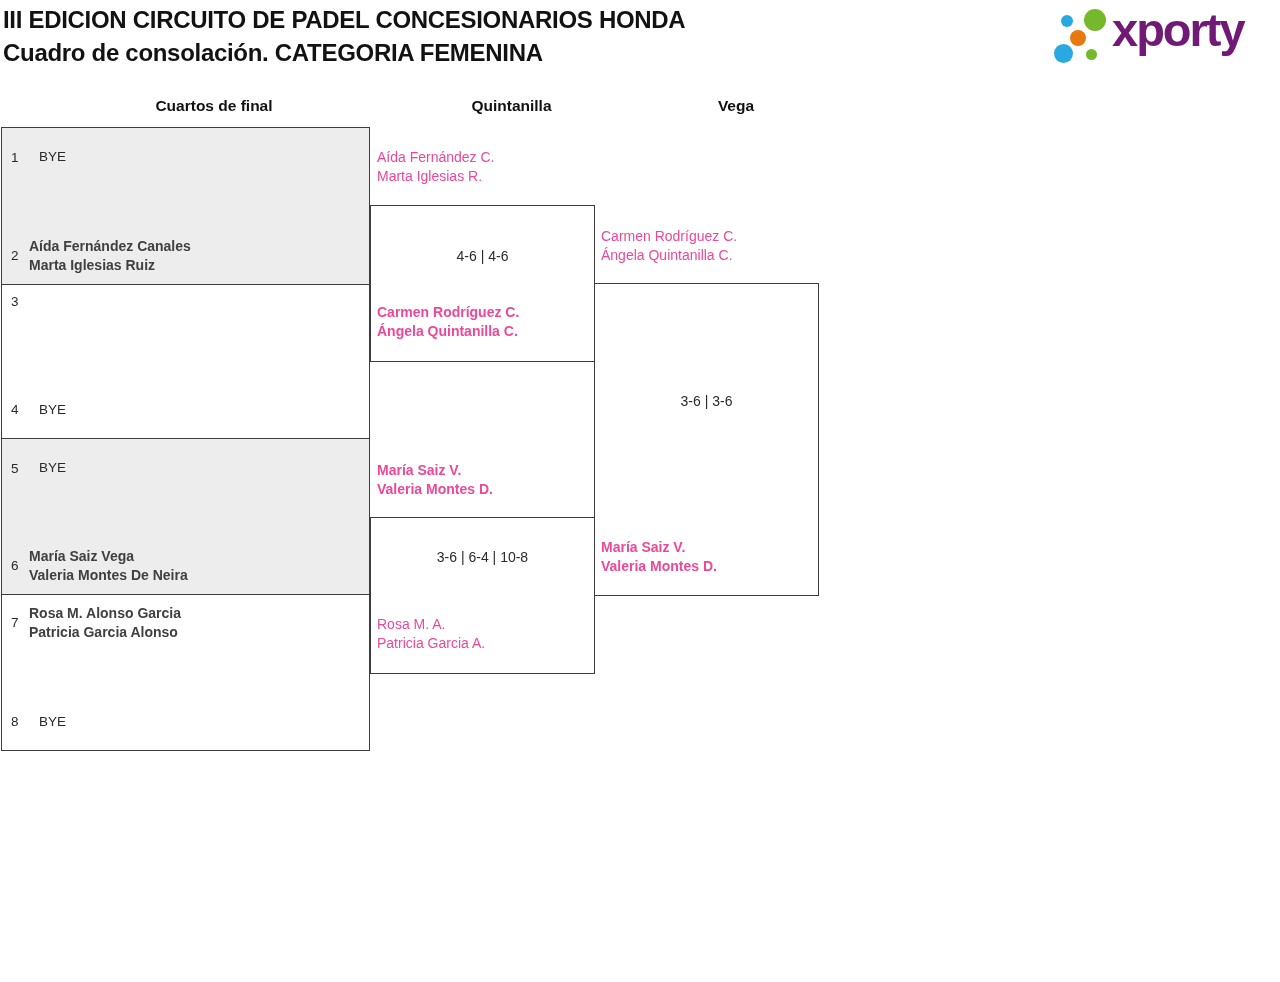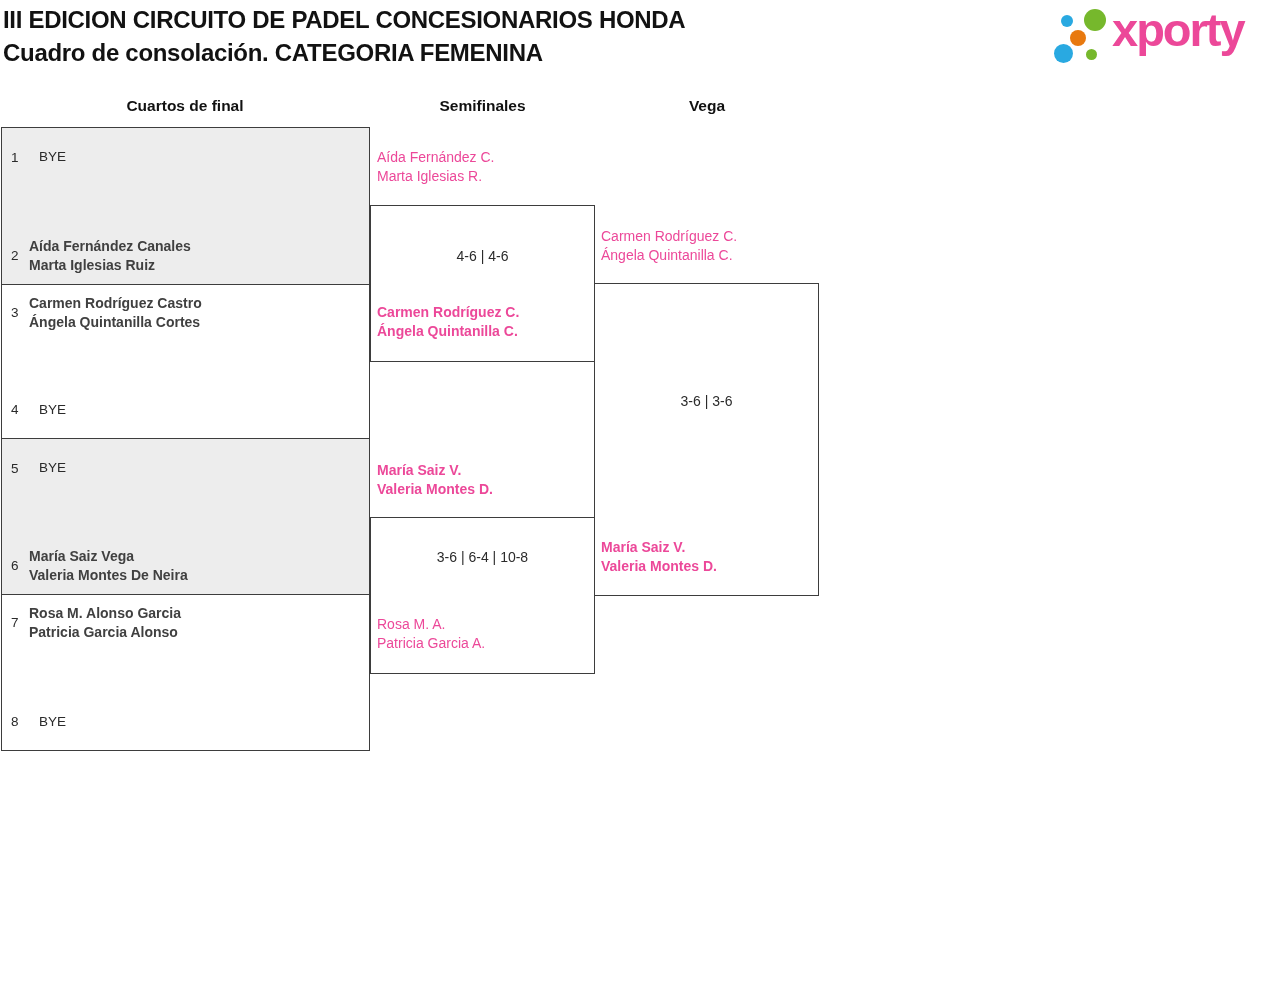--- a/index.html
+++ b/index.html
@@ -15,25 +15,25 @@
   
   .logo { position:absolute; left:1050px; top:0; width:230px; height:80px; cursor:pointer; }
   .dot { position:absolute; border-radius:50%; }
   .d-blue-small  { left:11px;   top:15px;   width:12px; height:12px; background:#29a9e1; }
   .d-green-big   { left:34px;   top:9px;    width:22px; height:22px; background:#76b82c; }
   .d-orange      { left:20px;   top:30px;   width:16px; height:16px; background:#e8790f; }
   .d-blue-big    { left:4px;    top:44px;   width:19px; height:19px; background:#29a9e1; }
   .d-green-small { left:36px;   top:49px;   width:11px; height:11px; background:#76b82c; }
   .logo-text {
     position:absolute; left:62px; top:2px; font-size:47px; line-height:56px;
-    font-weight:700; letter-spacing:-2px; color:#ec4899;
+    font-weight:700; letter-spacing:-2px; color:#701a75;
   }
 
   
-  .round-h { position:absolute; top:97px; font-size:15.5px; font-weight:700; text-align:center; color:#111; }
+  .round-h { position:absolute; top:97px; font-size:15.5px; font-weight:700; text-align:center; color:#111;margin-left:29px; }
   .rh-1 { left:0;     width:370px; }
   .rh-2 { left:370px; width:225px; }
   .rh-3 { left:595px; width:224px; }
 
   
   .box { position:absolute; box-sizing:border-box; border:1px solid #3d3d3d; background:#ffffff; }
   .box.alt { background:#ededed; }
   .qf1 { left:1px; top:127px; width:369px; height:158px; }
   .qf2 { left:1px; top:284px; width:369px; height:155px; }
   .qf3 { left:1px; top:438px; width:369px; height:157px; }
@@ -78,44 +78,40 @@
   <div class="logo">
     <span class="dot d-blue-small"></span>
     <span class="dot d-green-big"></span>
     <span class="dot d-orange"></span>
     <span class="dot d-blue-big"></span>
     <span class="dot d-green-small"></span>
     <span class="logo-text">xporty</span>
   </div>
 
   <div class="round-h rh-1">Cuartos de final</div>
-  <div class="round-h rh-2">Semifinales</div>
+  <div class="round-h rh-2">Quintanilla</div>
   <div class="round-h rh-3">Vega</div>
 
   <div class="box alt qf1">
     <div class="slot s-top is-bye">
       <span class="seed">1</span>
       <span class="names bye">BYE</span>
     </div>
     <div class="slot s-bot">
       <span class="seed">2</span>
       <span class="names">
         <span class="nl">Aída Fernández Canales</span>
         <span class="nl">Marta Iglesias Ruiz</span>
       </span>
     </div>
   </div>
 
   <div class="box qf2">
     <div class="slot s-top">
       <span class="seed">3</span>
-      <span class="names">
-        <span class="nl">Carmen Rodríguez Castro</span>
-        <span class="nl">Ángela Quintanilla Cortes</span>
-      </span>
     </div>
     <div class="slot s-bot is-bye">
       <span class="seed">4</span>
       <span class="names bye">BYE</span>
     </div>
   </div>
 
   <div class="box alt qf3">
     <div class="slot s-top is-bye">
       <span class="seed">5</span>

